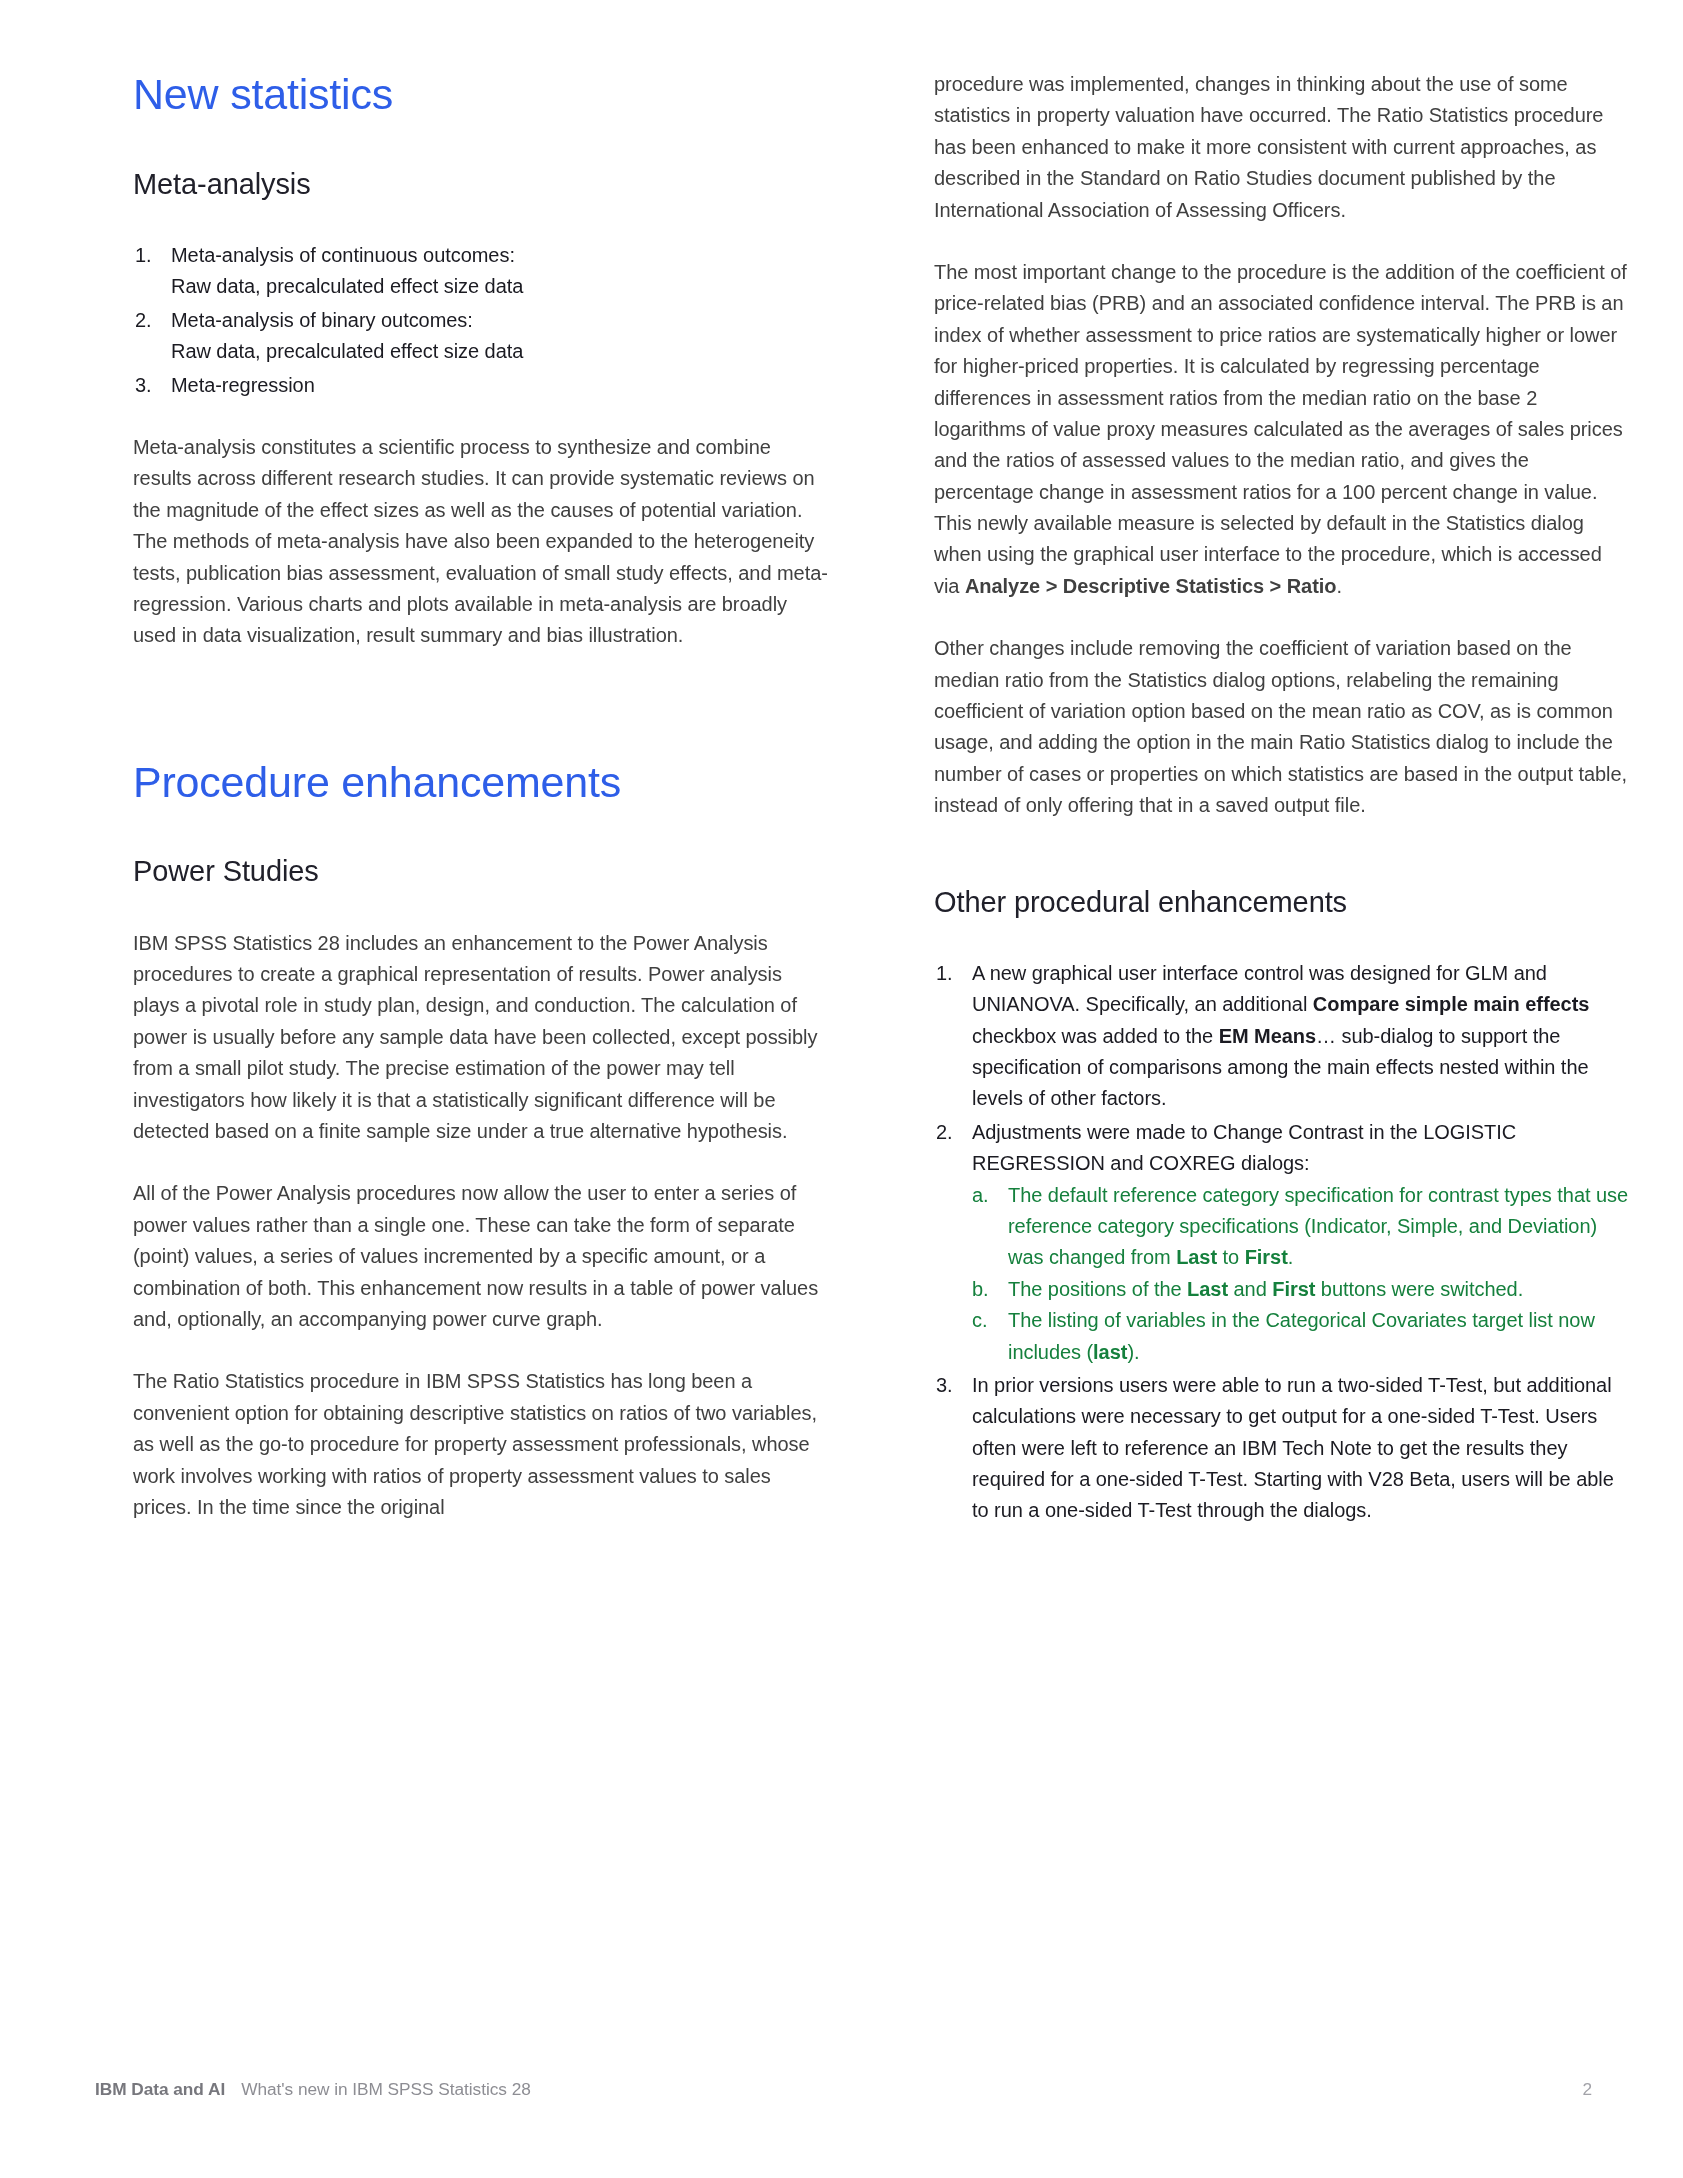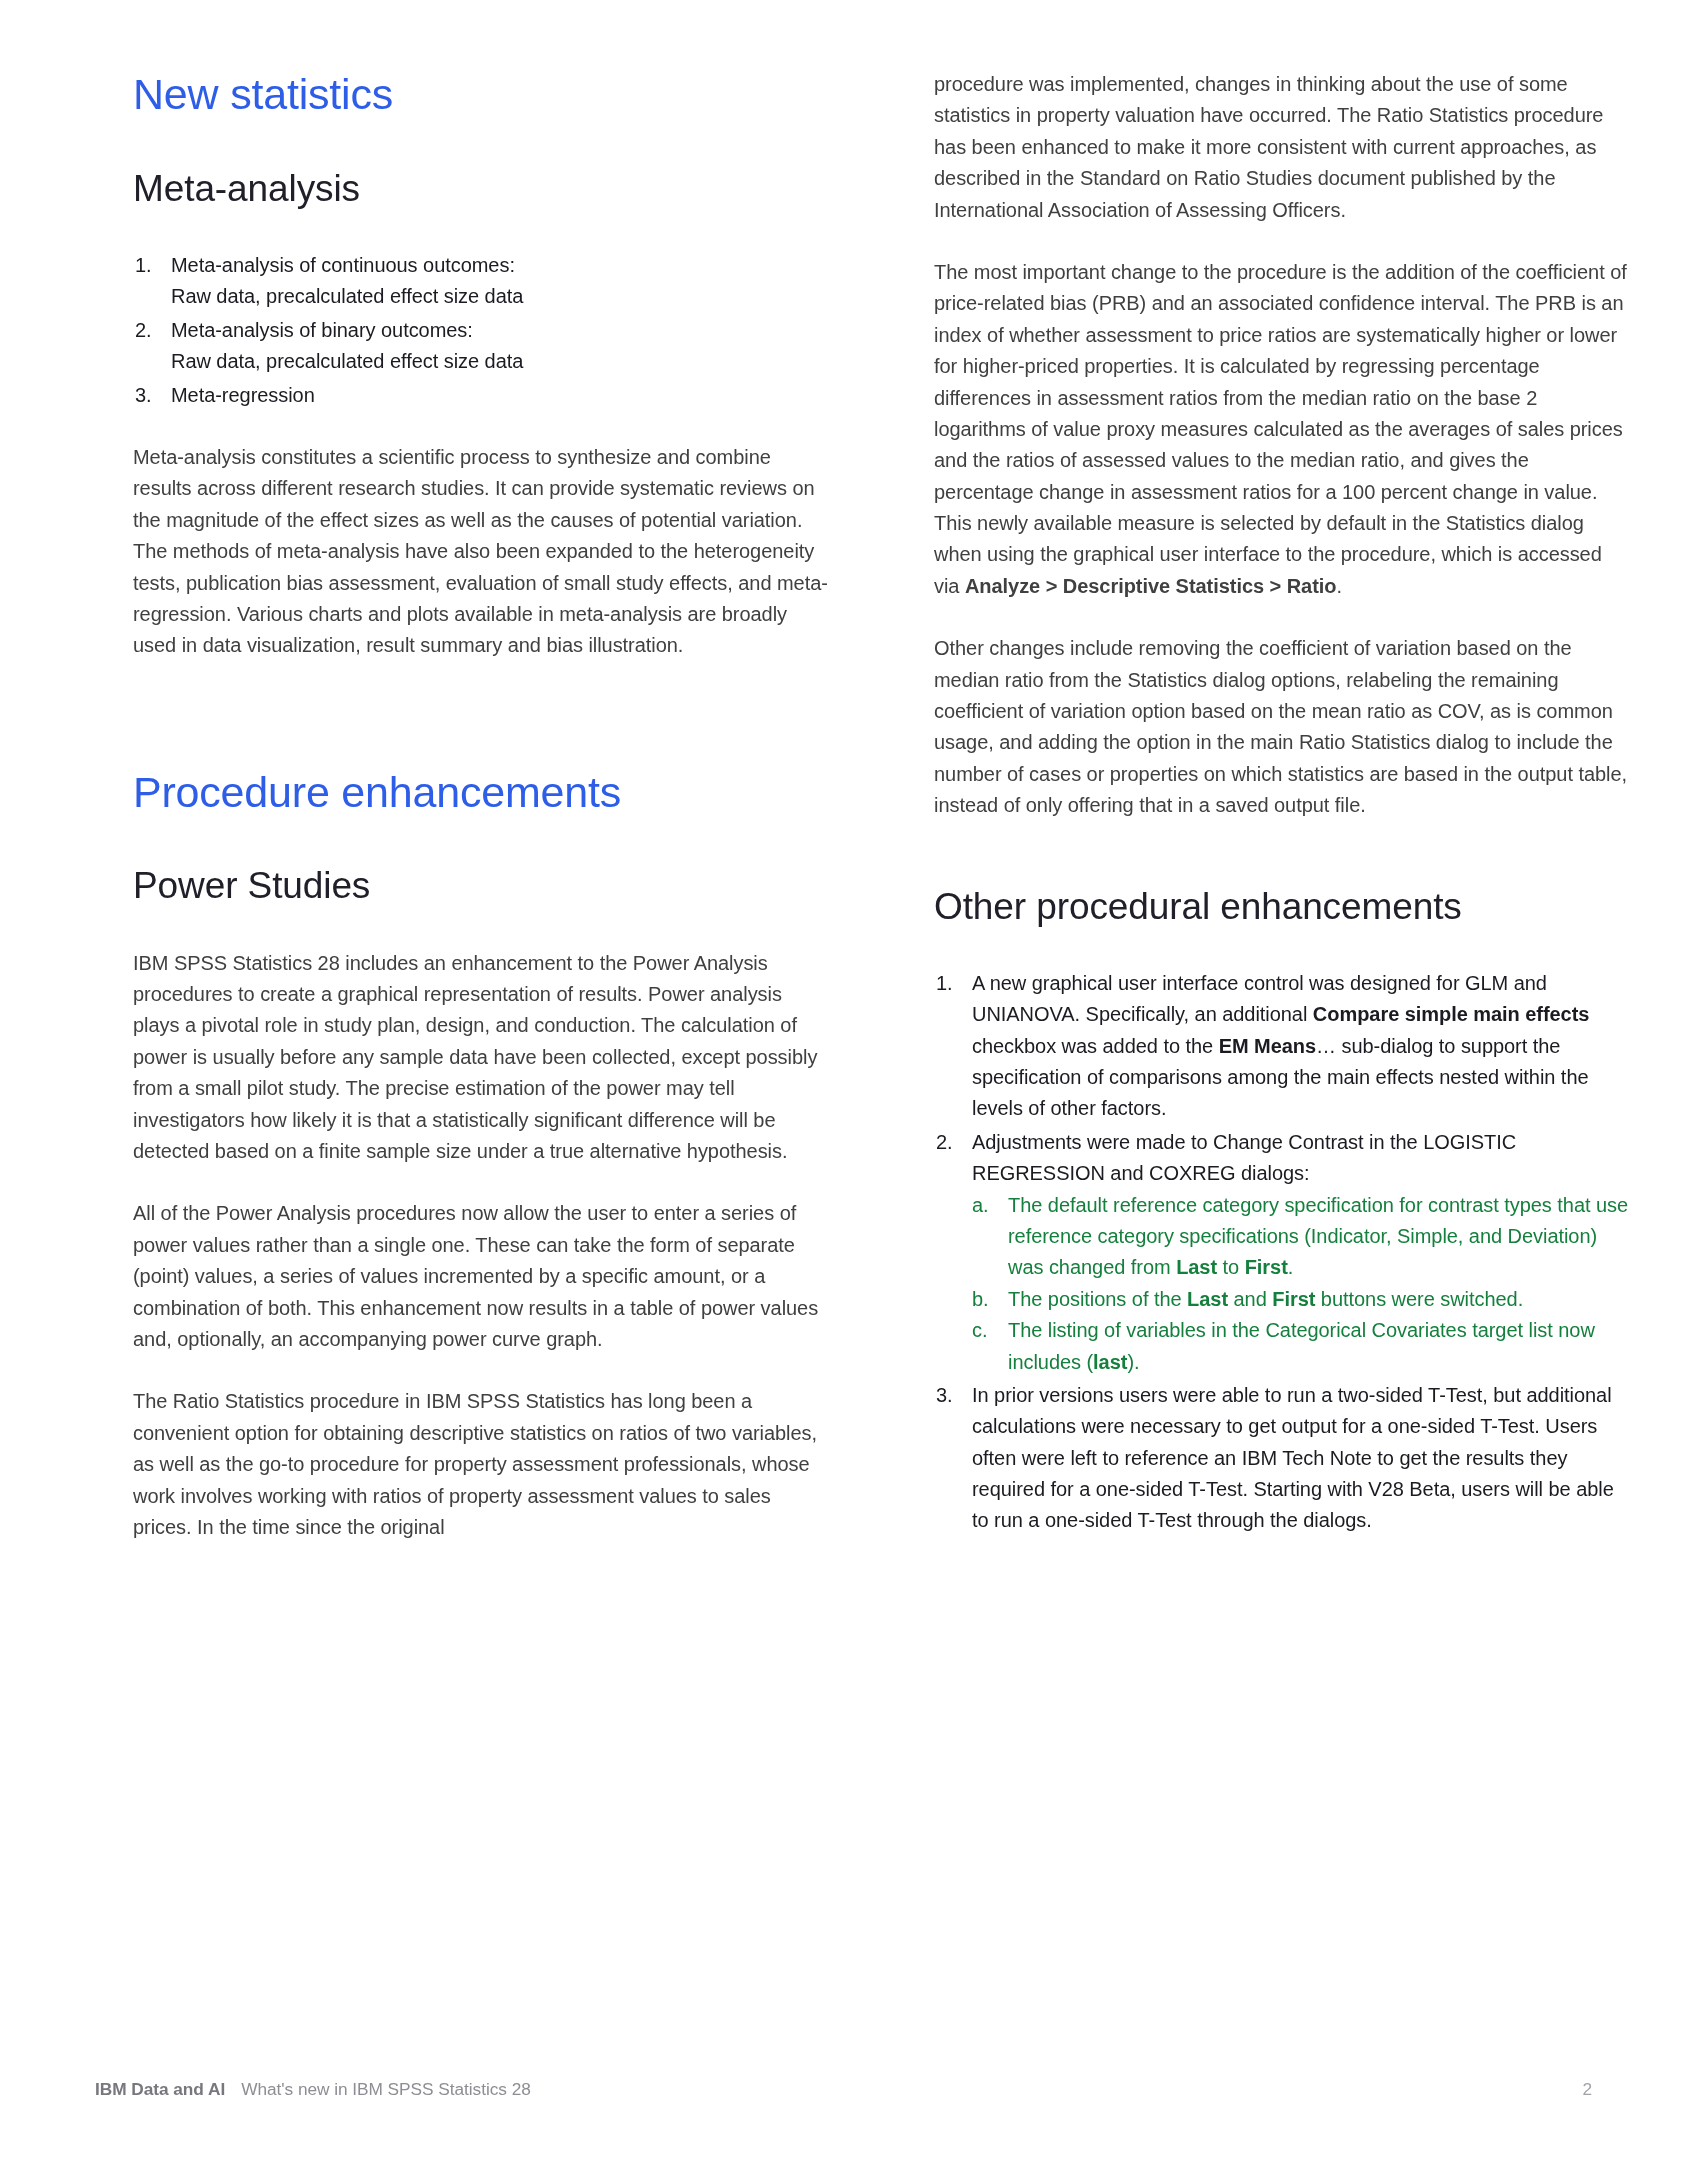--- a/index.html
+++ b/index.html
@@ -41,21 +41,21 @@
     line-height: 1.18;
     font-weight: 400;
     color: #2e5ee8;
     margin: 0 0 46px 0;
     letter-spacing: -0.2px;
   }
   h1.section-title.spaced-top {
     margin-top: 105px;
   }
   h2.sub-title {
-    font-size: 37px;
+    font-size: 29px;
     line-height: 1.25;
     font-weight: 400;
     color: #20202a;
     margin: 0 0 38px 0;
     letter-spacing: -0.1px;
   }
   h2.sub-title.tight-gap {
     margin-bottom: 36px;
   }
 

